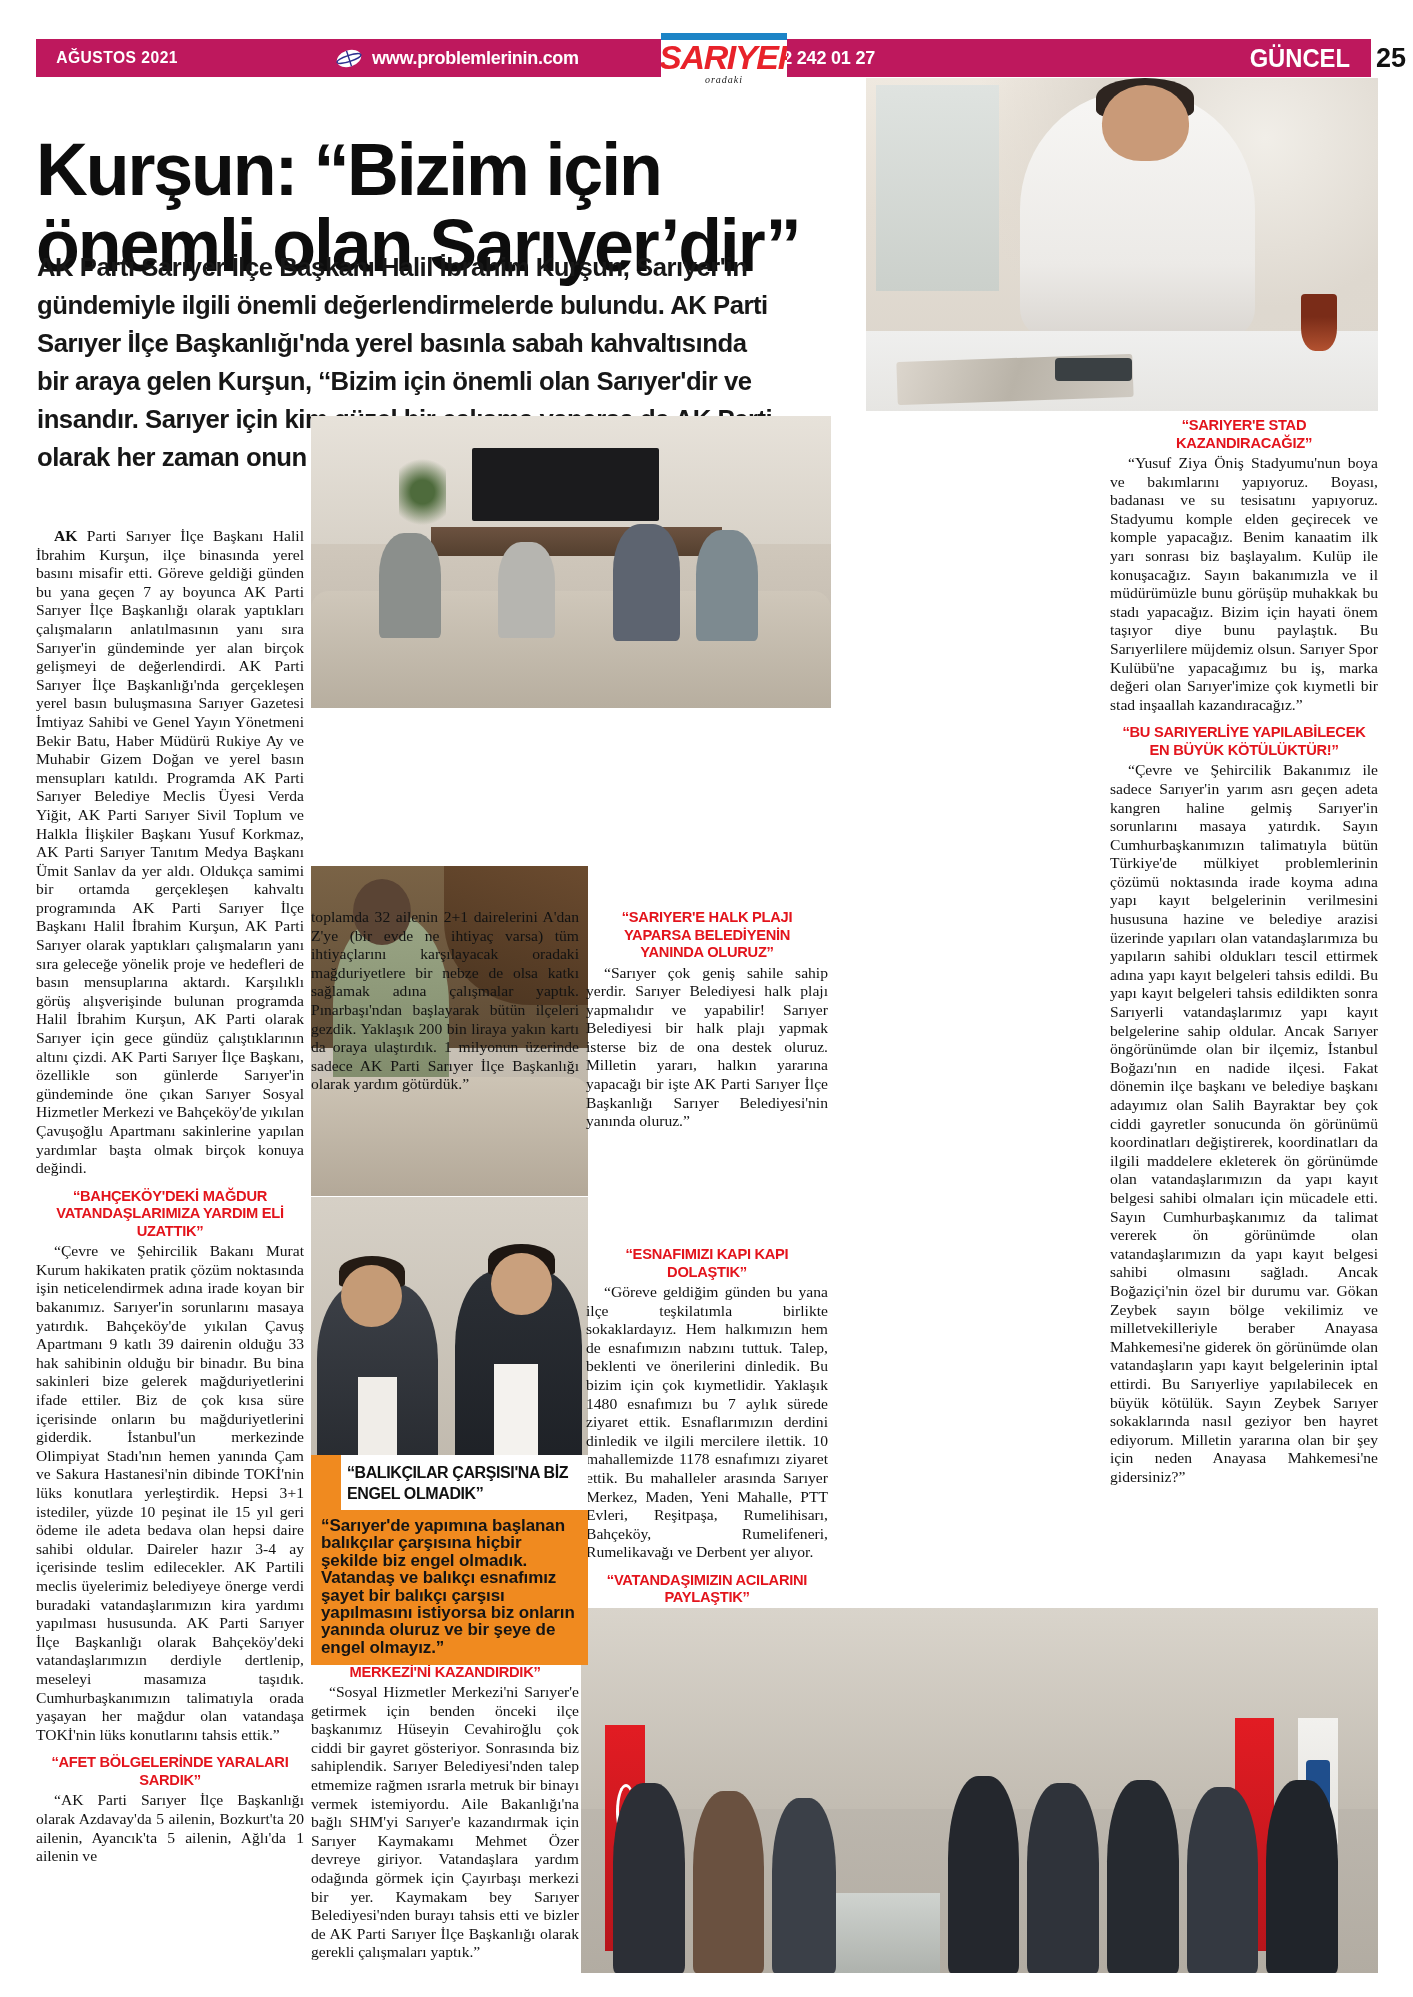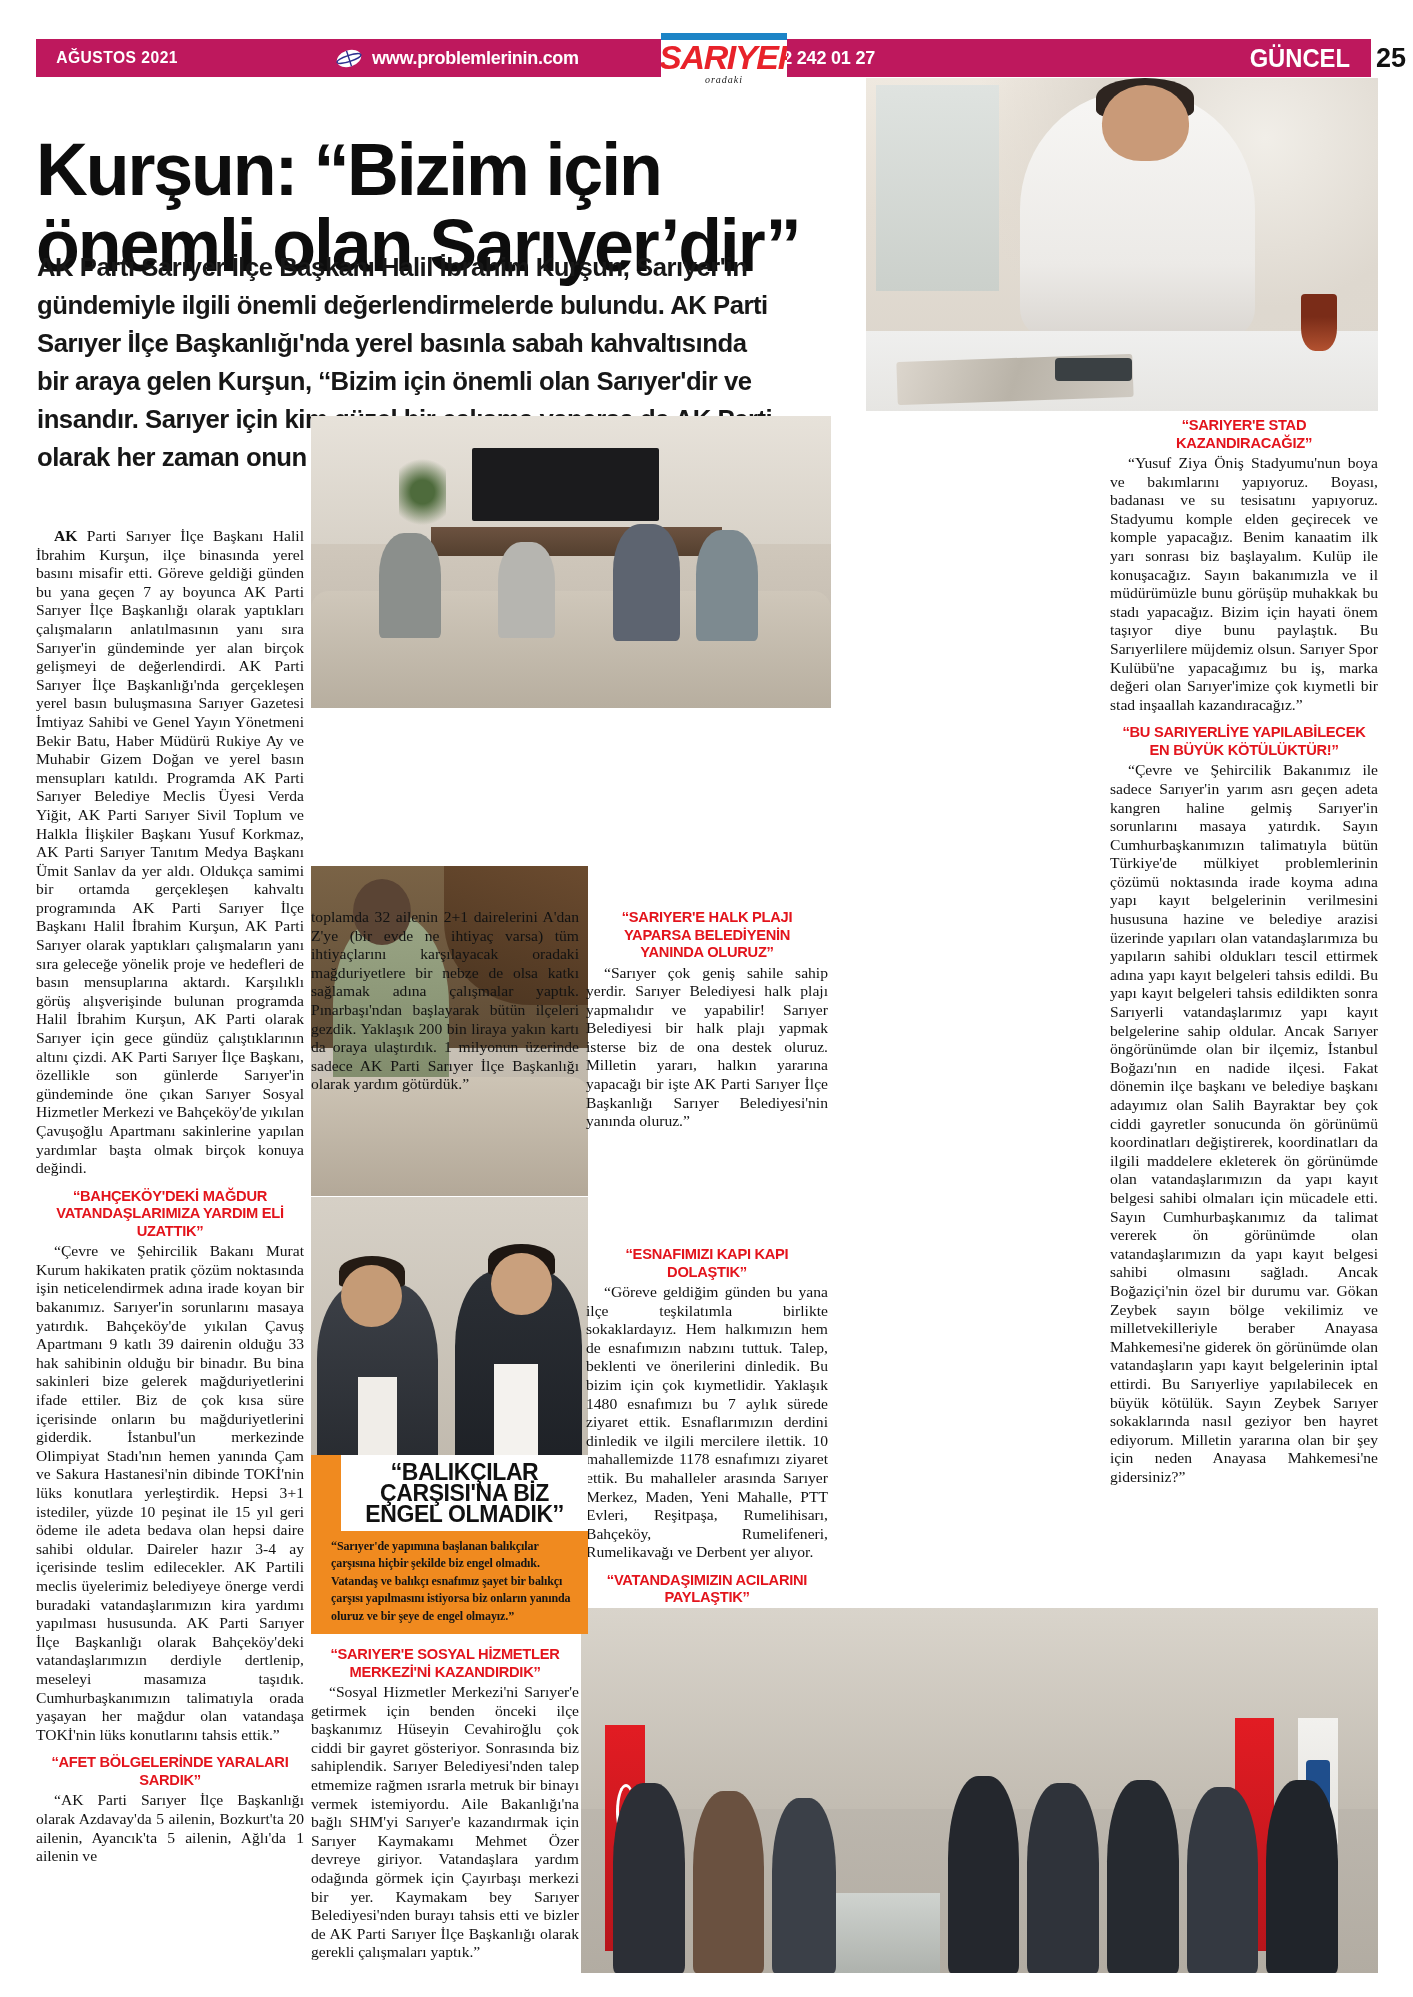--- a/index.html
+++ b/index.html
@@ -265,27 +265,27 @@
 
   
   .captionbox {
     position:absolute; left:311px; top:1455px; width:277px;
     background:#f08a1f; color:#141414;
     font-family:"Liberation Sans", sans-serif;
     padding:0 0 9px 0;
   }
   .captionbox .cb-title {
     background:#ffffff; color:#111; font-weight:700;
-    font-size:23px; line-height:21px; text-align:center;
+    font-size:16px; line-height:21px; 
     padding:7px 6px 6px 6px; letter-spacing:-.4px;
     margin:0 0 0 30px;
   }
   .captionbox .cb-body {
-    font-size:12px; line-height:17.4px; font-weight:700;
-    padding:7px 11px 0 20px; letter-spacing:-.1px;font-family:Liberation Serif, serif;
+    font-size:17px; line-height:17.4px; font-weight:700;
+    padding:7px 11px 0 10px; letter-spacing:-.1px;
   }
 </style>
 </head>
 <body>
 
 <div class="masthead">
   <div class="mh-date">AĞUSTOS 2021</div>
 
   <div class="mh-web">
     <span class="icon-globe">

